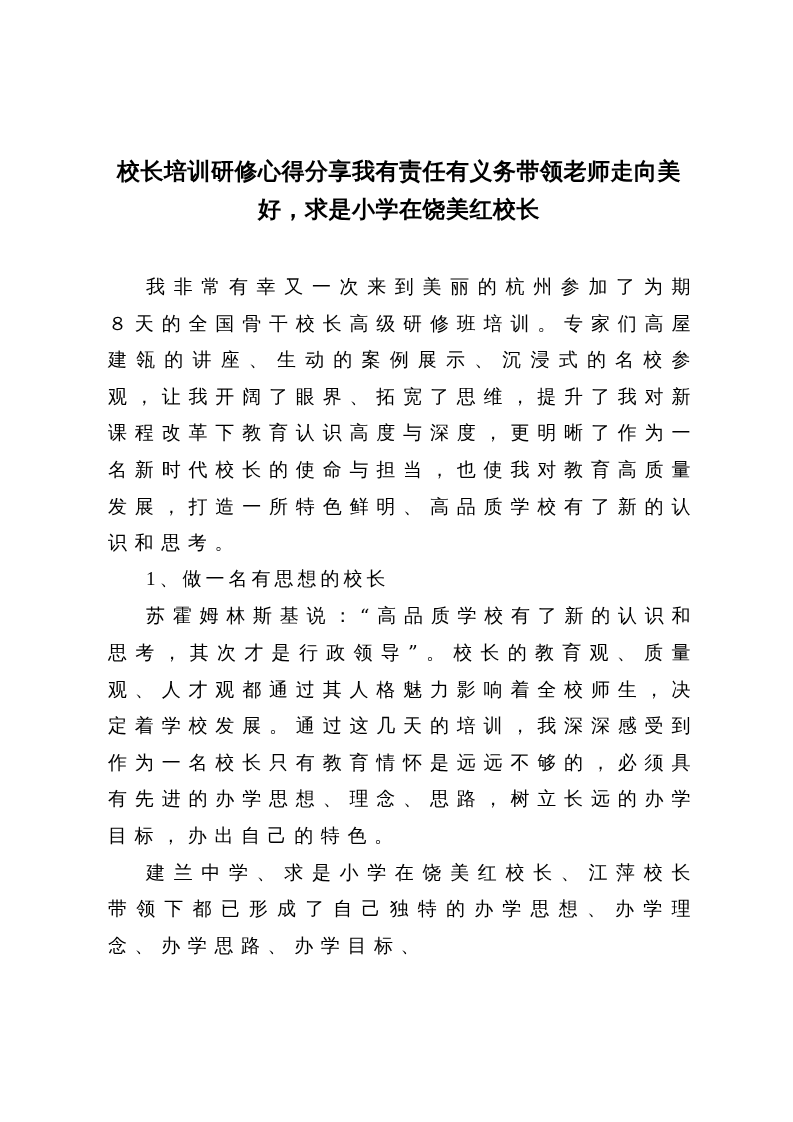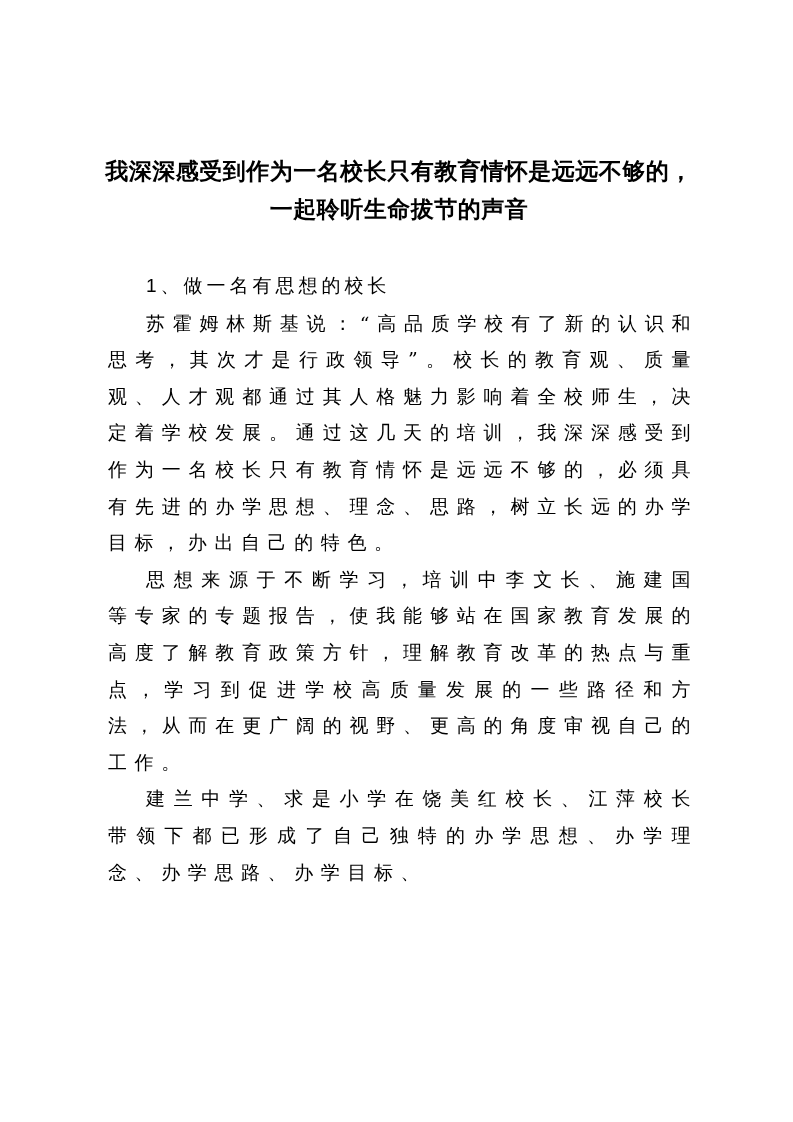--- a/index.html
+++ b/index.html
@@ -28,28 +28,28 @@
     letter-spacing: 7.6px;
     text-align: justify;
     text-justify: inter-character;
   }
   .body p {
     margin: 0;
     text-indent: 2em;
     margin-right: -8px;
   }
   .body p.heading {
-    font-family: Liberation Sans, sans-serif;
+    font-family: Liberation Serif, serif;
     letter-spacing: 4px;
   }
 </style>
 </head>
 <body>
 
 <div class="page">
-  <div class="title">我深深感受到作为一名校长只有教育情怀是远远不够的，一起聆听生命拔节的声音</div>
+  <div class="title">校长培训研修心得分享我有责任有义务带领老师走向美好，求是小学在饶美红校长</div>
   <div class="body">
+    <p>我非常有幸又一次来到美丽的杭州参加了为期８天的全国骨干校长高级研修班培训。专家们高屋建瓴的讲座、生动的案例展示、沉浸式的名校参观，让我开阔了眼界、拓宽了思维，提升了我对新课程改革下教育认识高度与深度，更明晰了作为一名新时代校长的使命与担当，也使我对教育高质量发展，打造一所特色鲜明、高品质学校有了新的认识和思考。</p>
     <p class="heading">1、做一名有思想的校长</p>
     <p>苏霍姆林斯基说：“高品质学校有了新的认识和思考，其次才是行政领导”。校长的教育观、质量观、人才观都通过其人格魅力影响着全校师生，决定着学校发展。通过这几天的培训，我深深感受到作为一名校长只有教育情怀是远远不够的，必须具有先进的办学思想、理念、思路，树立长远的办学目标，办出自己的特色。</p>
-    <p>思想来源于不断学习，培训中李文长、施建国等专家的专题报告，使我能够站在国家教育发展的高度了解教育政策方针，理解教育改革的热点与重点，学习到促进学校高质量发展的一些路径和方法，从而在更广阔的视野、更高的角度审视自己的工作。</p>
     <p>建兰中学、求是小学在饶美红校长、江萍校长带领下都已形成了自己独特的办学思想、办学理念、办学思路、办学目标、</p>
   </div>
 </div>
 
 </body></html>

